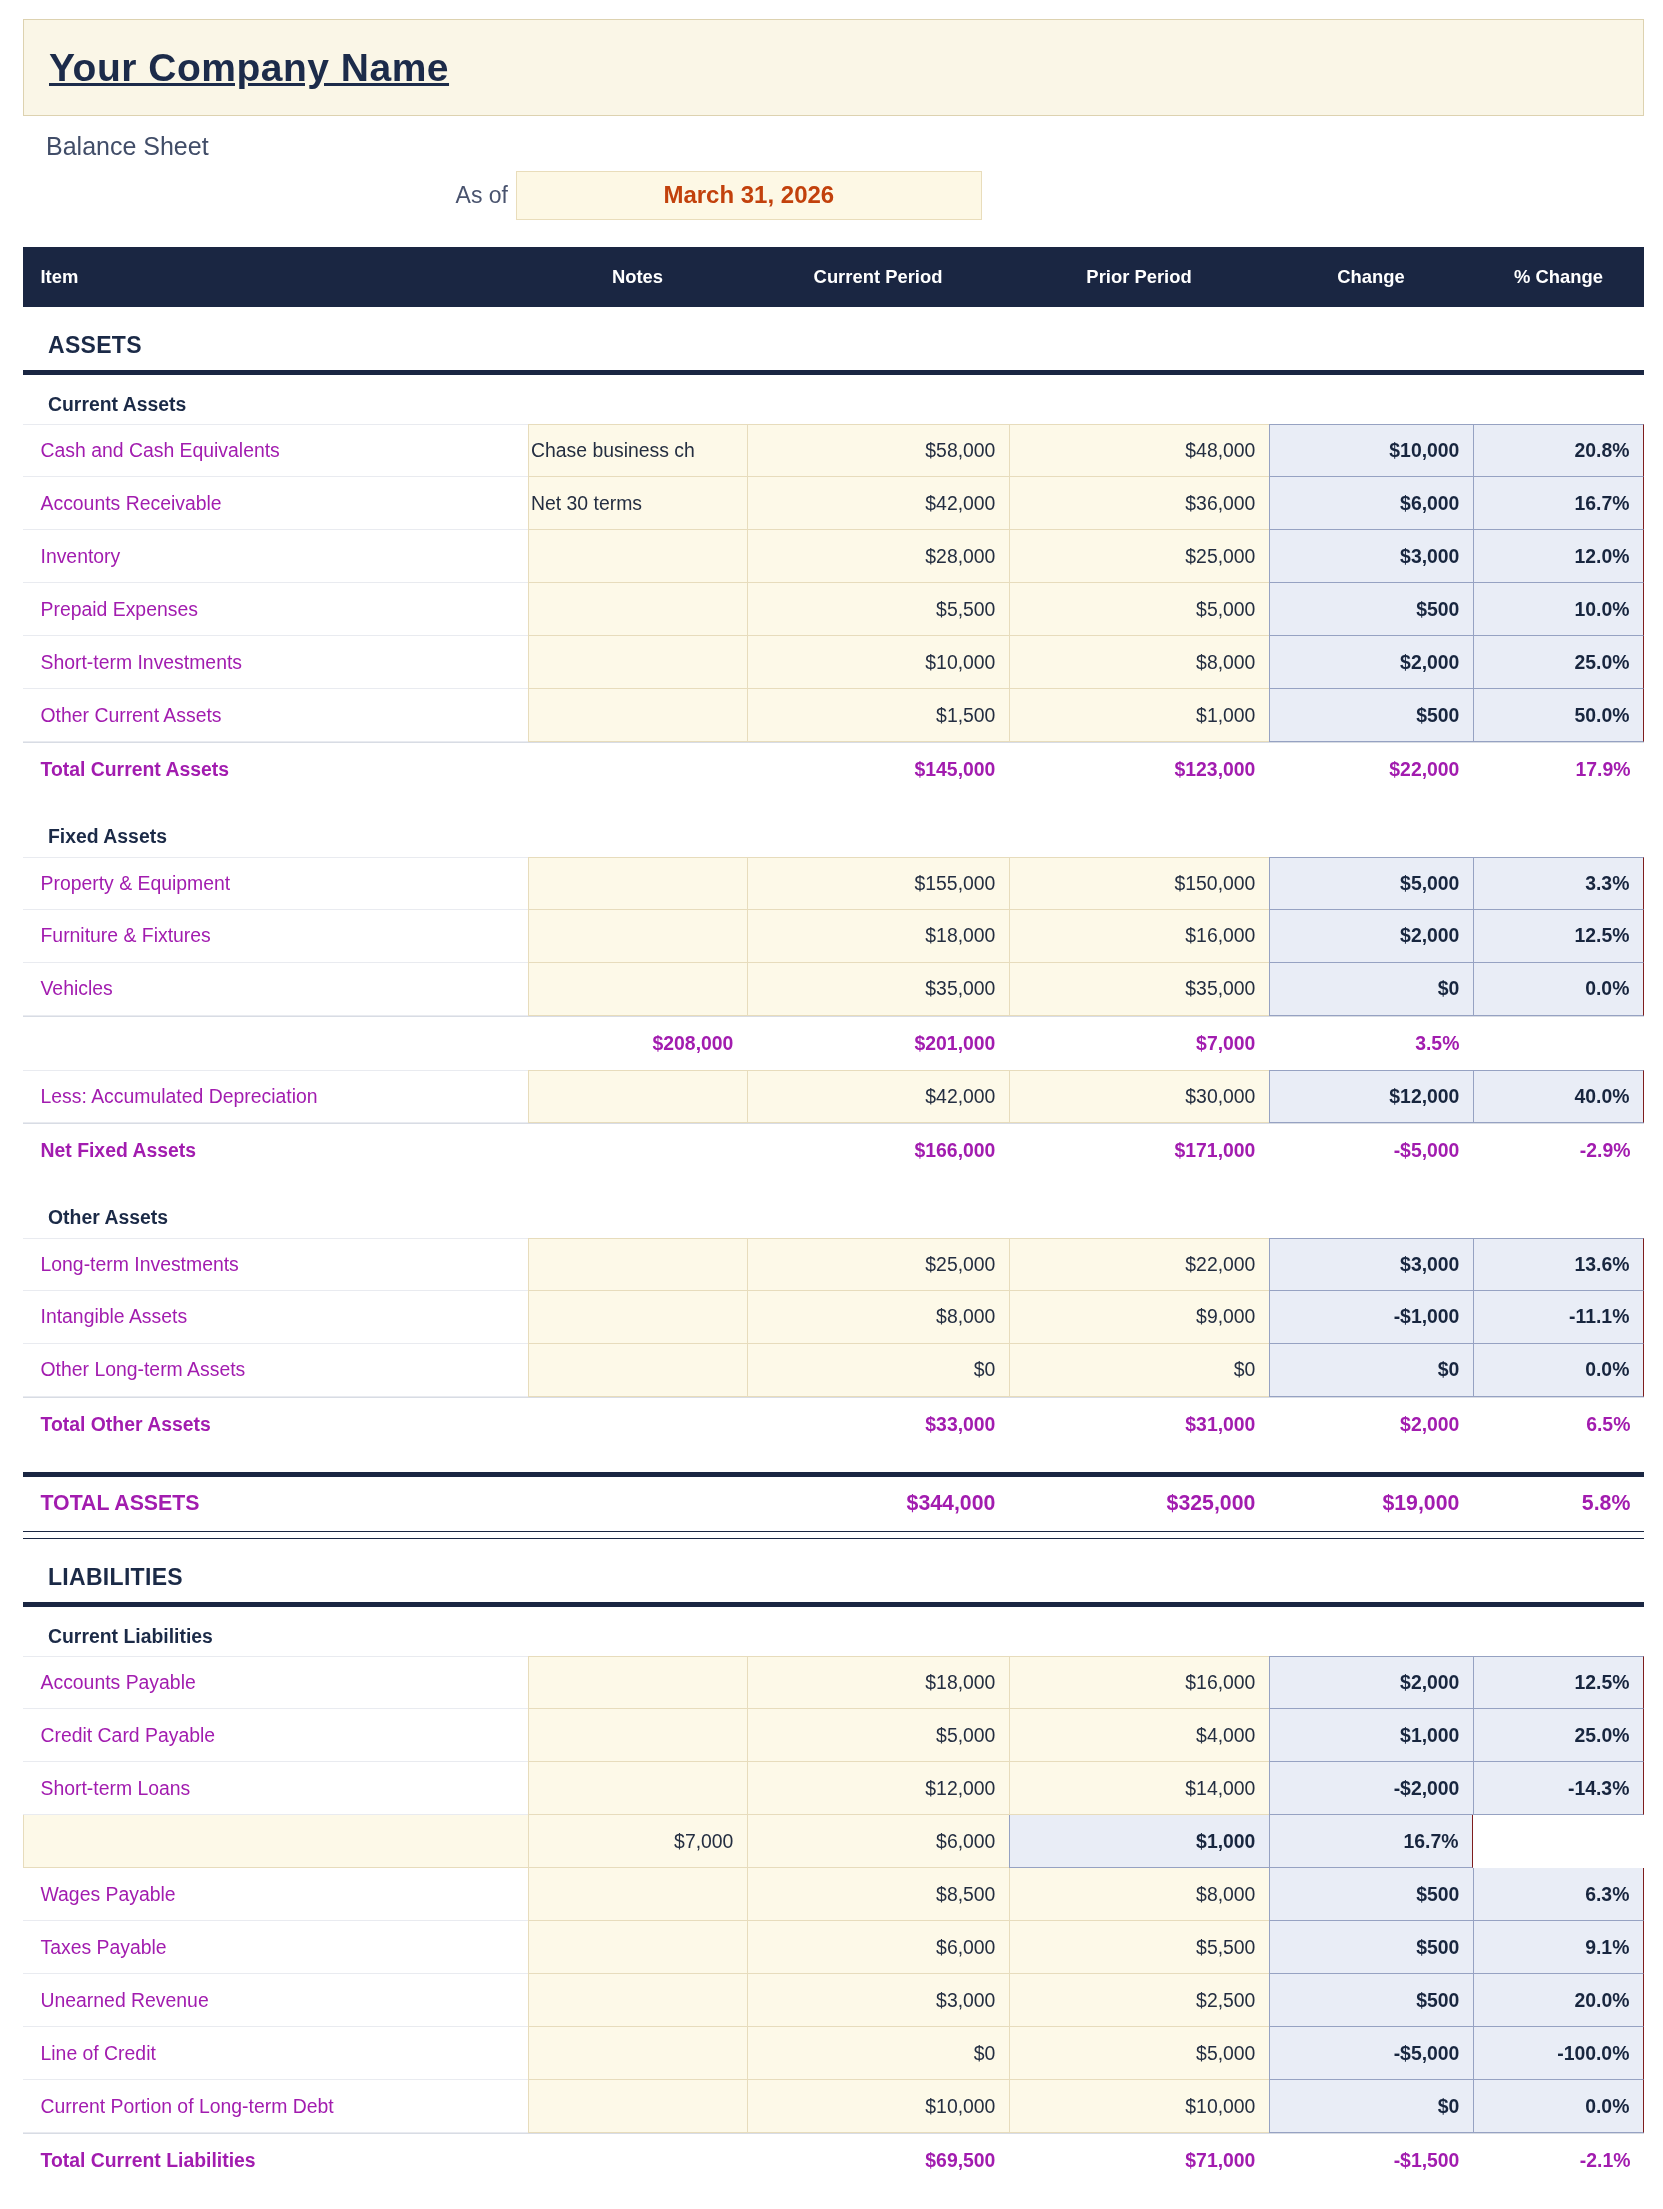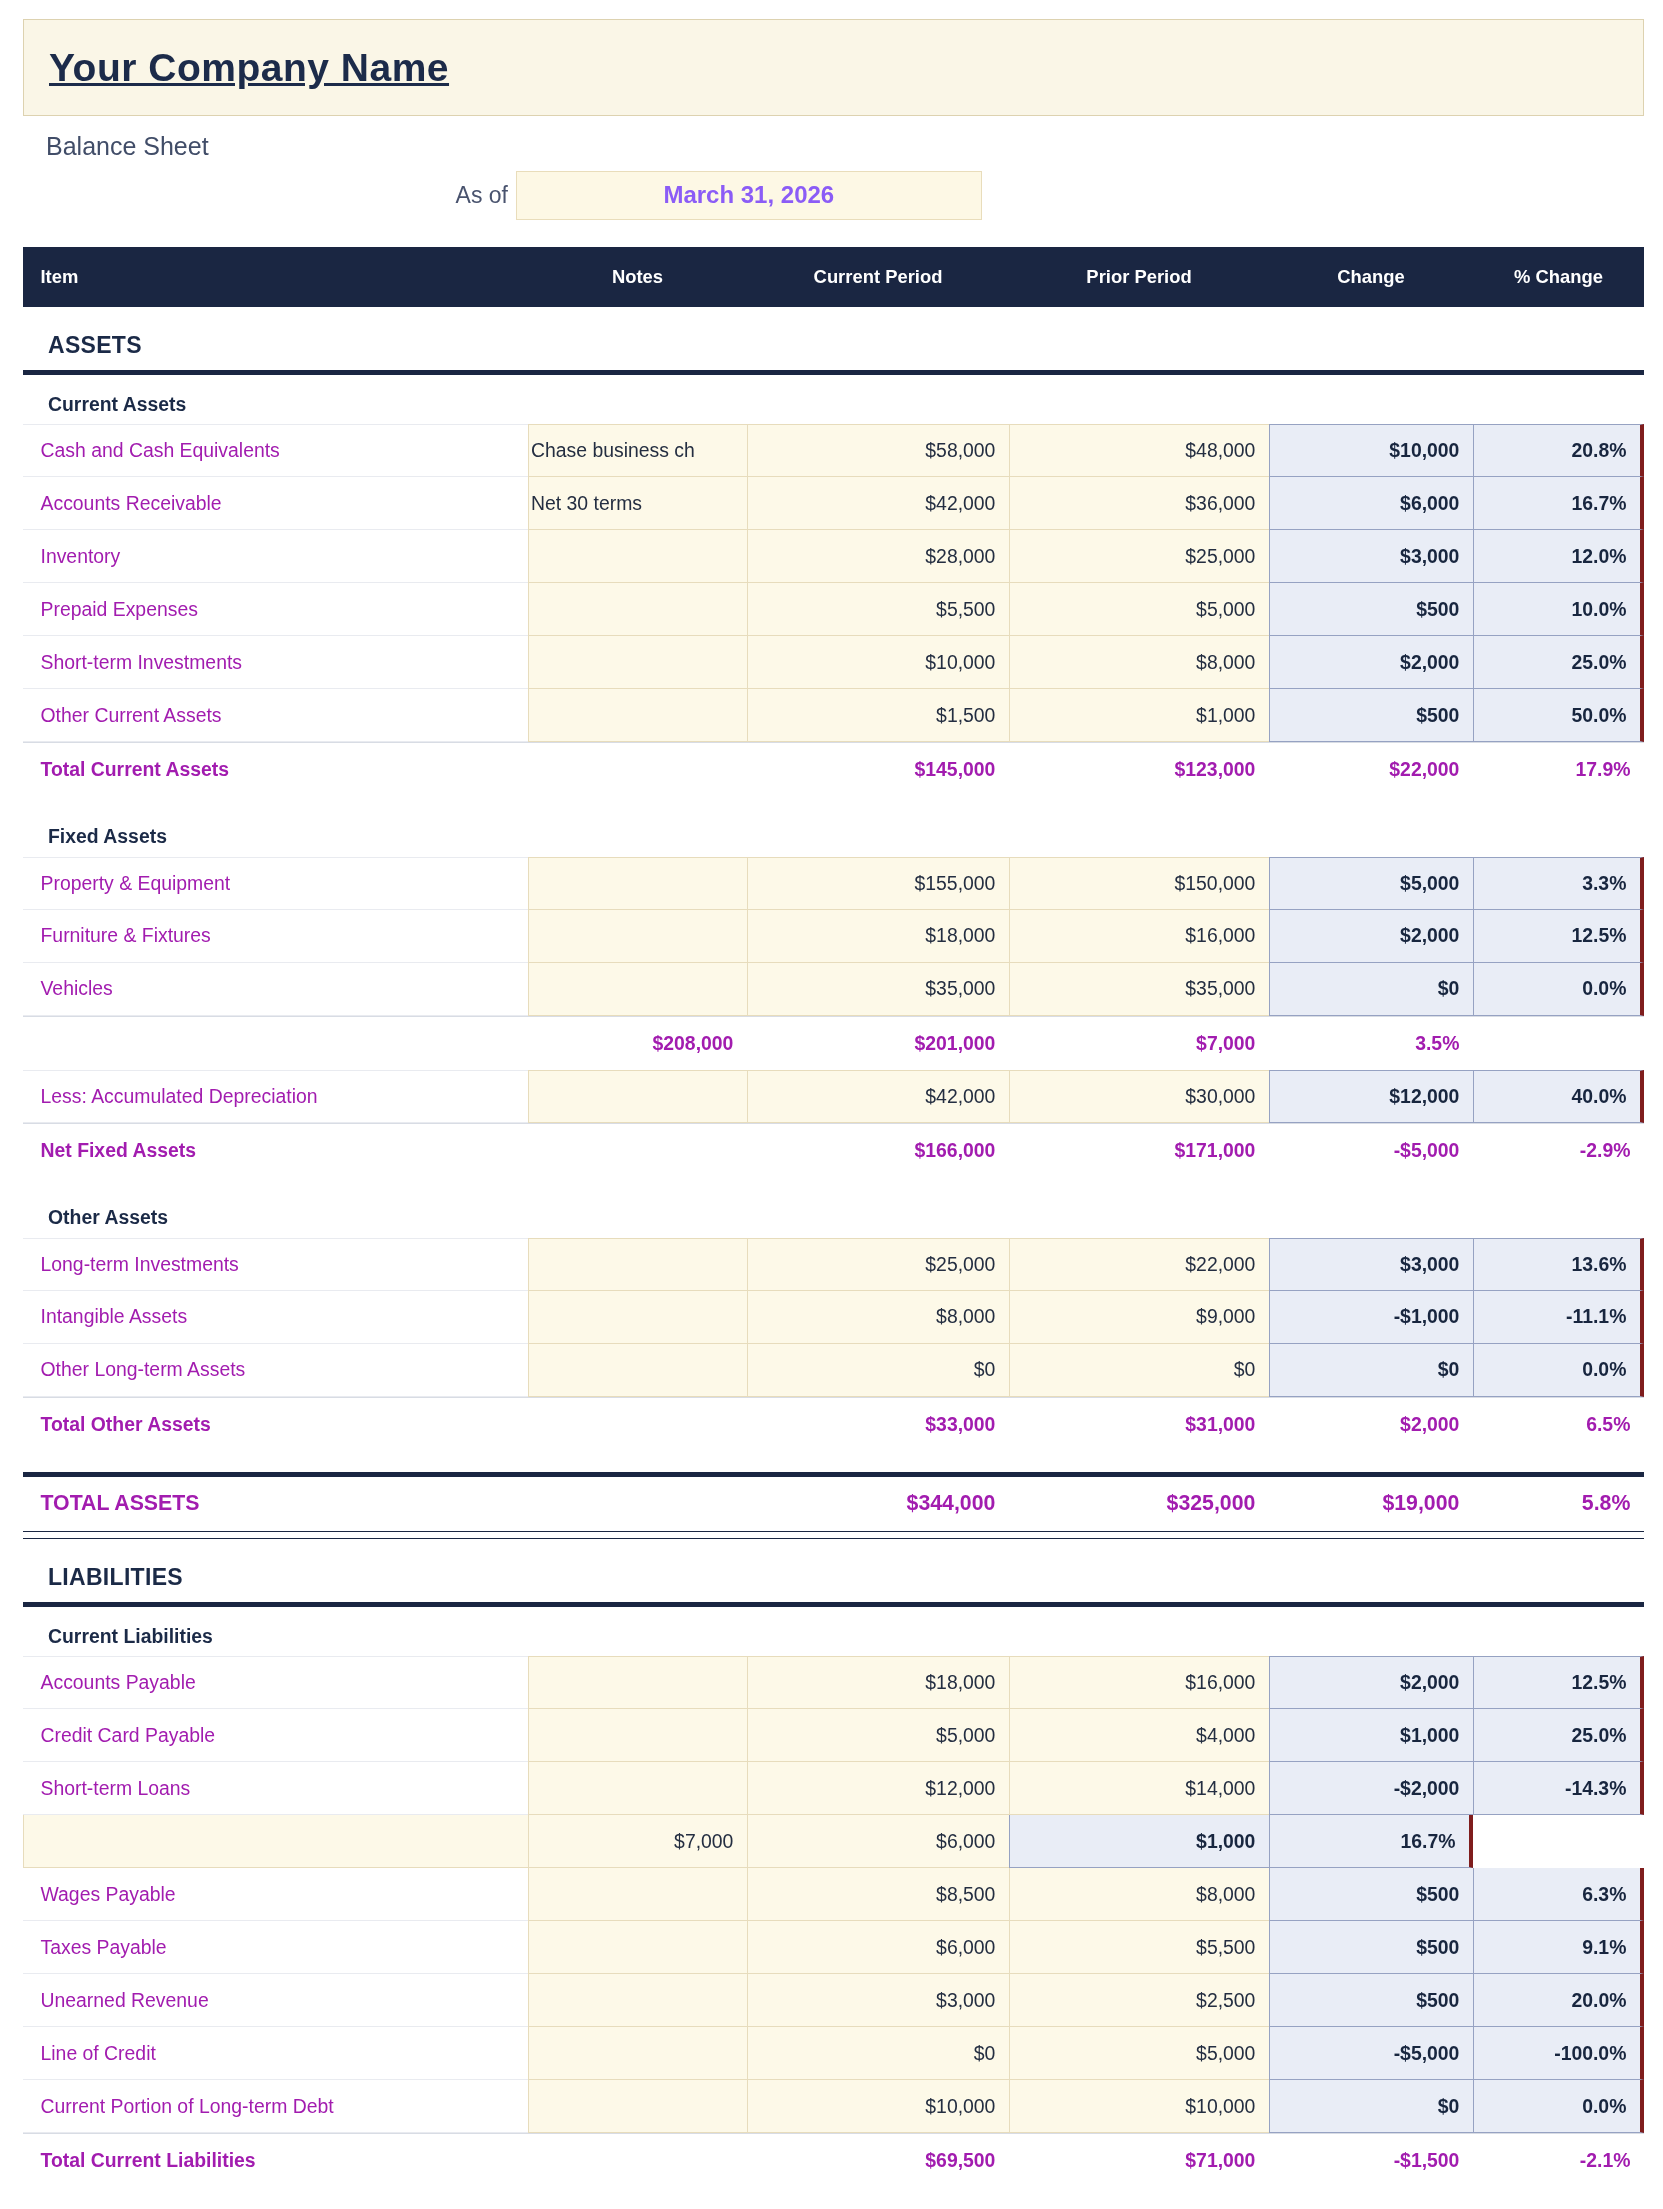--- a/index.html
+++ b/index.html
@@ -12,21 +12,21 @@
     box-sizing:border-box;height:97px;background:#faf6e7;border:1.9px solid #ddd2b0;
     display:flex;align-items:center;padding-left:25px;
   }
   .company-title{font-size:39px;font-weight:bold;color:#1c2b4a;letter-spacing:0.5px;text-decoration:underline;}
   .doc-title{margin:15.5px 0 0 23px;font-size:25px;color:#414d68;line-height:29px;}
   .asof-row{margin-top:9.7px;display:flex;align-items:center;height:49px;}
   .asof-label{width:485px;text-align:right;font-size:23px;color:#49536e;padding-right:7.8px;}
   .asof-box{
     box-sizing:border-box;width:466px;height:49px;background:#fdf8e5;border:1px solid #e9ddbb;
     display:flex;align-items:center;justify-content:center;
-    font-size:24px;font-weight:bold;color:#8b5cf6;
+    font-size:24px;font-weight:bold;color:#c2410c;
   }
   .thead{
     margin-top:27px;height:60px;background:#1a2642;color:#ffffff;
     display:grid;grid-template-columns:505px 219px 262px 260px 204px 171px;
     align-items:center;font-weight:bold;font-size:18.4px;
   }
   .th{text-align:center;}
   .th.item{text-align:left;padding-left:17.5px;}
   .section-title{font-size:23px;font-weight:bold;color:#1b2a47;margin:25px 0 11.6px 25px;letter-spacing:0.3px;line-height:27px;}
   .section-rule{height:4.9px;background:#1a2642;}
@@ -37,21 +37,21 @@
   }
   .cell{box-sizing:border-box;display:flex;align-items:center;font-size:19.4px;overflow:hidden;}
   .cell.item{padding-left:17.5px;border-bottom:1px solid #e9ebf0;color:#a21caf;}
   .cell.cream{background:#fdf9e8;border-left:1px solid #e7dcbc;border-bottom:1px solid #e7dcbc;color:#242e41;}
   .cell.note{padding-left:2px;white-space:nowrap;}
   .cell.val{justify-content:flex-end;padding-right:13.6px;}
   .cell.blue{
     background:#e9edf6;border-left:1px solid #96a2c2;border-bottom:1px solid #96a2c2;
     font-weight:bold;color:#18263f;
   }
-  .cell.blue.last{border-right:4px solid #7f1d1d;}
+  .cell.blue.last{border-right:1px solid #7f1d1d;}
   .rows-block .row:first-child .cell.item{border-top:1px solid #e9ebf0;}
   .rows-block .row:first-child .cell.cream{border-top:1px solid #e7dcbc;}
   .rows-block .row:first-child .cell.blue{border-top:1px solid #96a2c2;}
   .total-row{border-top:1px solid #d8dce4;font-weight:bold;color:#1b2a47;}
   .total-row .cell{font-size:19.4px;font-weight:bold;color:#a21caf;border:none;}
   .total-row .cell.item{padding-left:17.5px;}
   .grand-rule{height:4.9px;background:#1a2642;margin-top:21.3px;}
   .grand-row{border-top:none;height:54px;}
   .grand-row .cell{font-size:21.3px;}
   .double-rule{box-sizing:border-box;height:7.8px;border-top:1.9px solid #1a2642;border-bottom:1.9px solid #1a2642;margin-bottom:13.6px;}

